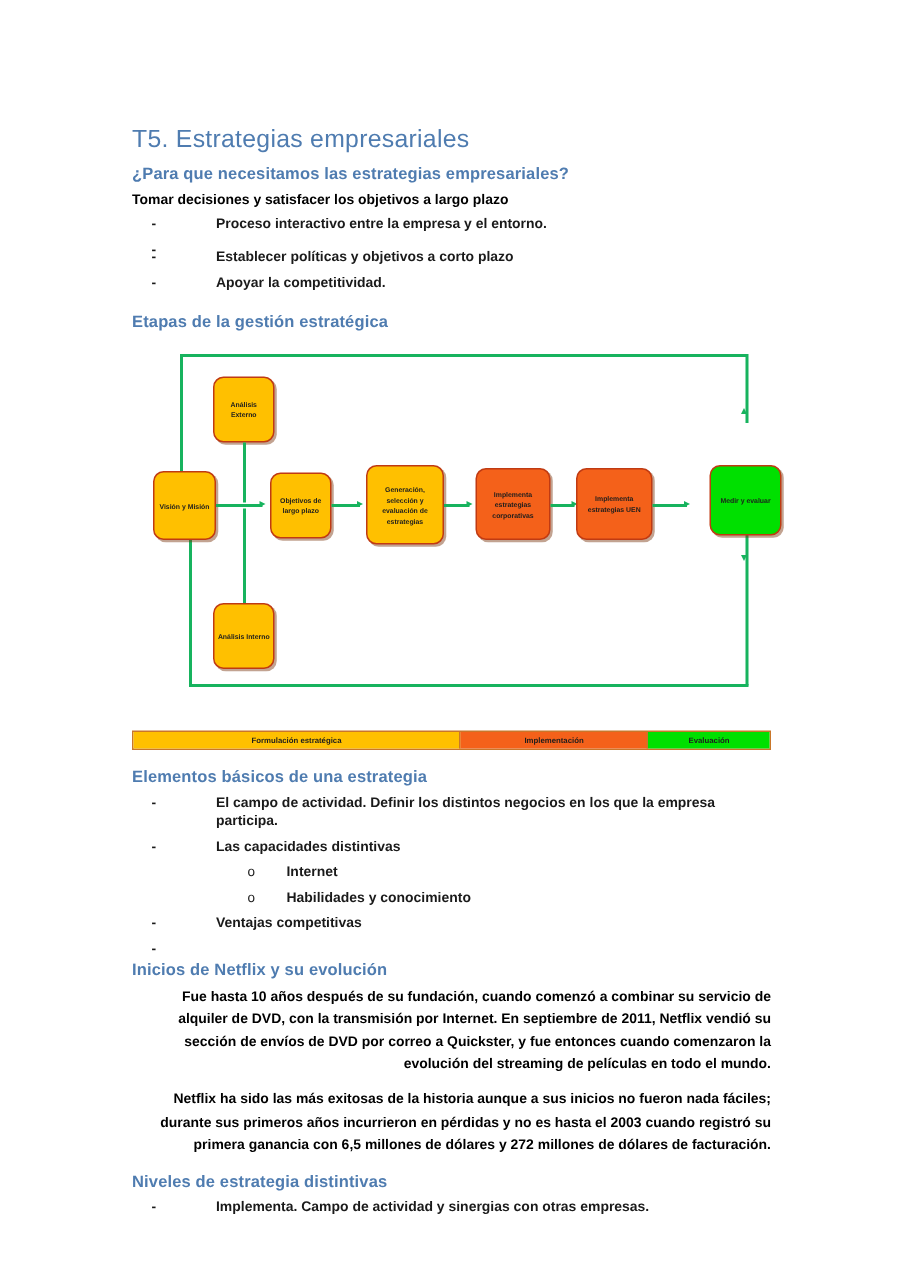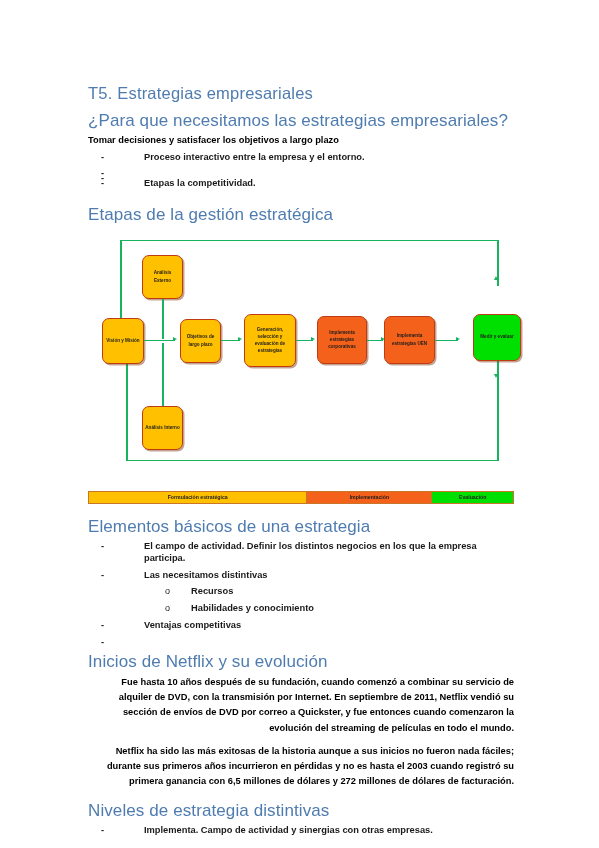--- a/index.html
+++ b/index.html
@@ -25,22 +25,22 @@
 
   h1.doc-title {
     font-size: 16.5px;
     font-weight: normal;
     color: #4f7cb0;
     margin: 0 0 6px 0;
     letter-spacing: 0.2px;
     line-height: 1.2;
   }
   h2.sec-heading {
-    font-size: 17px;
-    font-weight: normal;
+    font-size: 11px;
+    font-weight: bold;
     color: #4f7cb0;
     margin: 0 0 3px 0;
     letter-spacing: 0.1px;
     line-height: 1.25;
   }
 
   p.body-text {
     font-size: 9.3px;
     font-weight: bold;
     margin: 0 0 3px 0;
@@ -200,24 +200,25 @@
   <ul class="dash-list">
     <li>
         <span class="dash">-</span>
         <span class="txt">Proceso interactivo entre la empresa y el entorno.</span>
       </li>
     <li>
         <span class="dash">-</span>
       </li>
     <li>
         <span class="dash">-</span>
-      </li>
-    <li>
-        <span class="dash">-</span>
-        <span class="txt">Etapas la competitividad.</span>
+        <span class="txt">Establecer políticas y objetivos a corto plazo</span>
+      </li>
+    <li>
+        <span class="dash">-</span>
+        <span class="txt">Apoyar la competitividad.</span>
       </li>
   </ul>
 
   <div class="gap-sm"></div>
   <h2 class="sec-heading">Etapas de la gestión estratégica</h2>
 
   <div class="diagram">
 
     <div class="ln h" style="left:32px; top:6px; width:378px;"></div>
     <div class="ln v" style="left:32px; top:6px; height:80px;"></div>
@@ -297,27 +298,27 @@
   <div class="gap-md"></div>
 
   <h2 class="sec-heading">Elementos básicos de una estrategia</h2>
   <ul class="dash-list tight">
     <li>
         <span class="dash">-</span>
         <span class="txt">El campo de actividad. Definir los distintos negocios en los que la empresa participa.</span>
       </li>
     <li>
         <span class="dash">-</span>
-        <span class="txt">Las necesitamos distintivas</span>
+        <span class="txt">Las capacidades distintivas</span>
       </li>
   </ul>
   <ul class="circle-list">
     <li>
         <span class="marker">o</span>
-        <span class="txt">Recursos</span>
+        <span class="txt">Internet</span>
       </li>
     <li>
         <span class="marker">o</span>
         <span class="txt">Habilidades y conocimiento</span>
       </li>
   </ul>
   <ul class="dash-list tight" style="margin-top:0;">
     <li>
         <span class="dash">-</span>
         <span class="txt">Ventajas competitivas</span>

